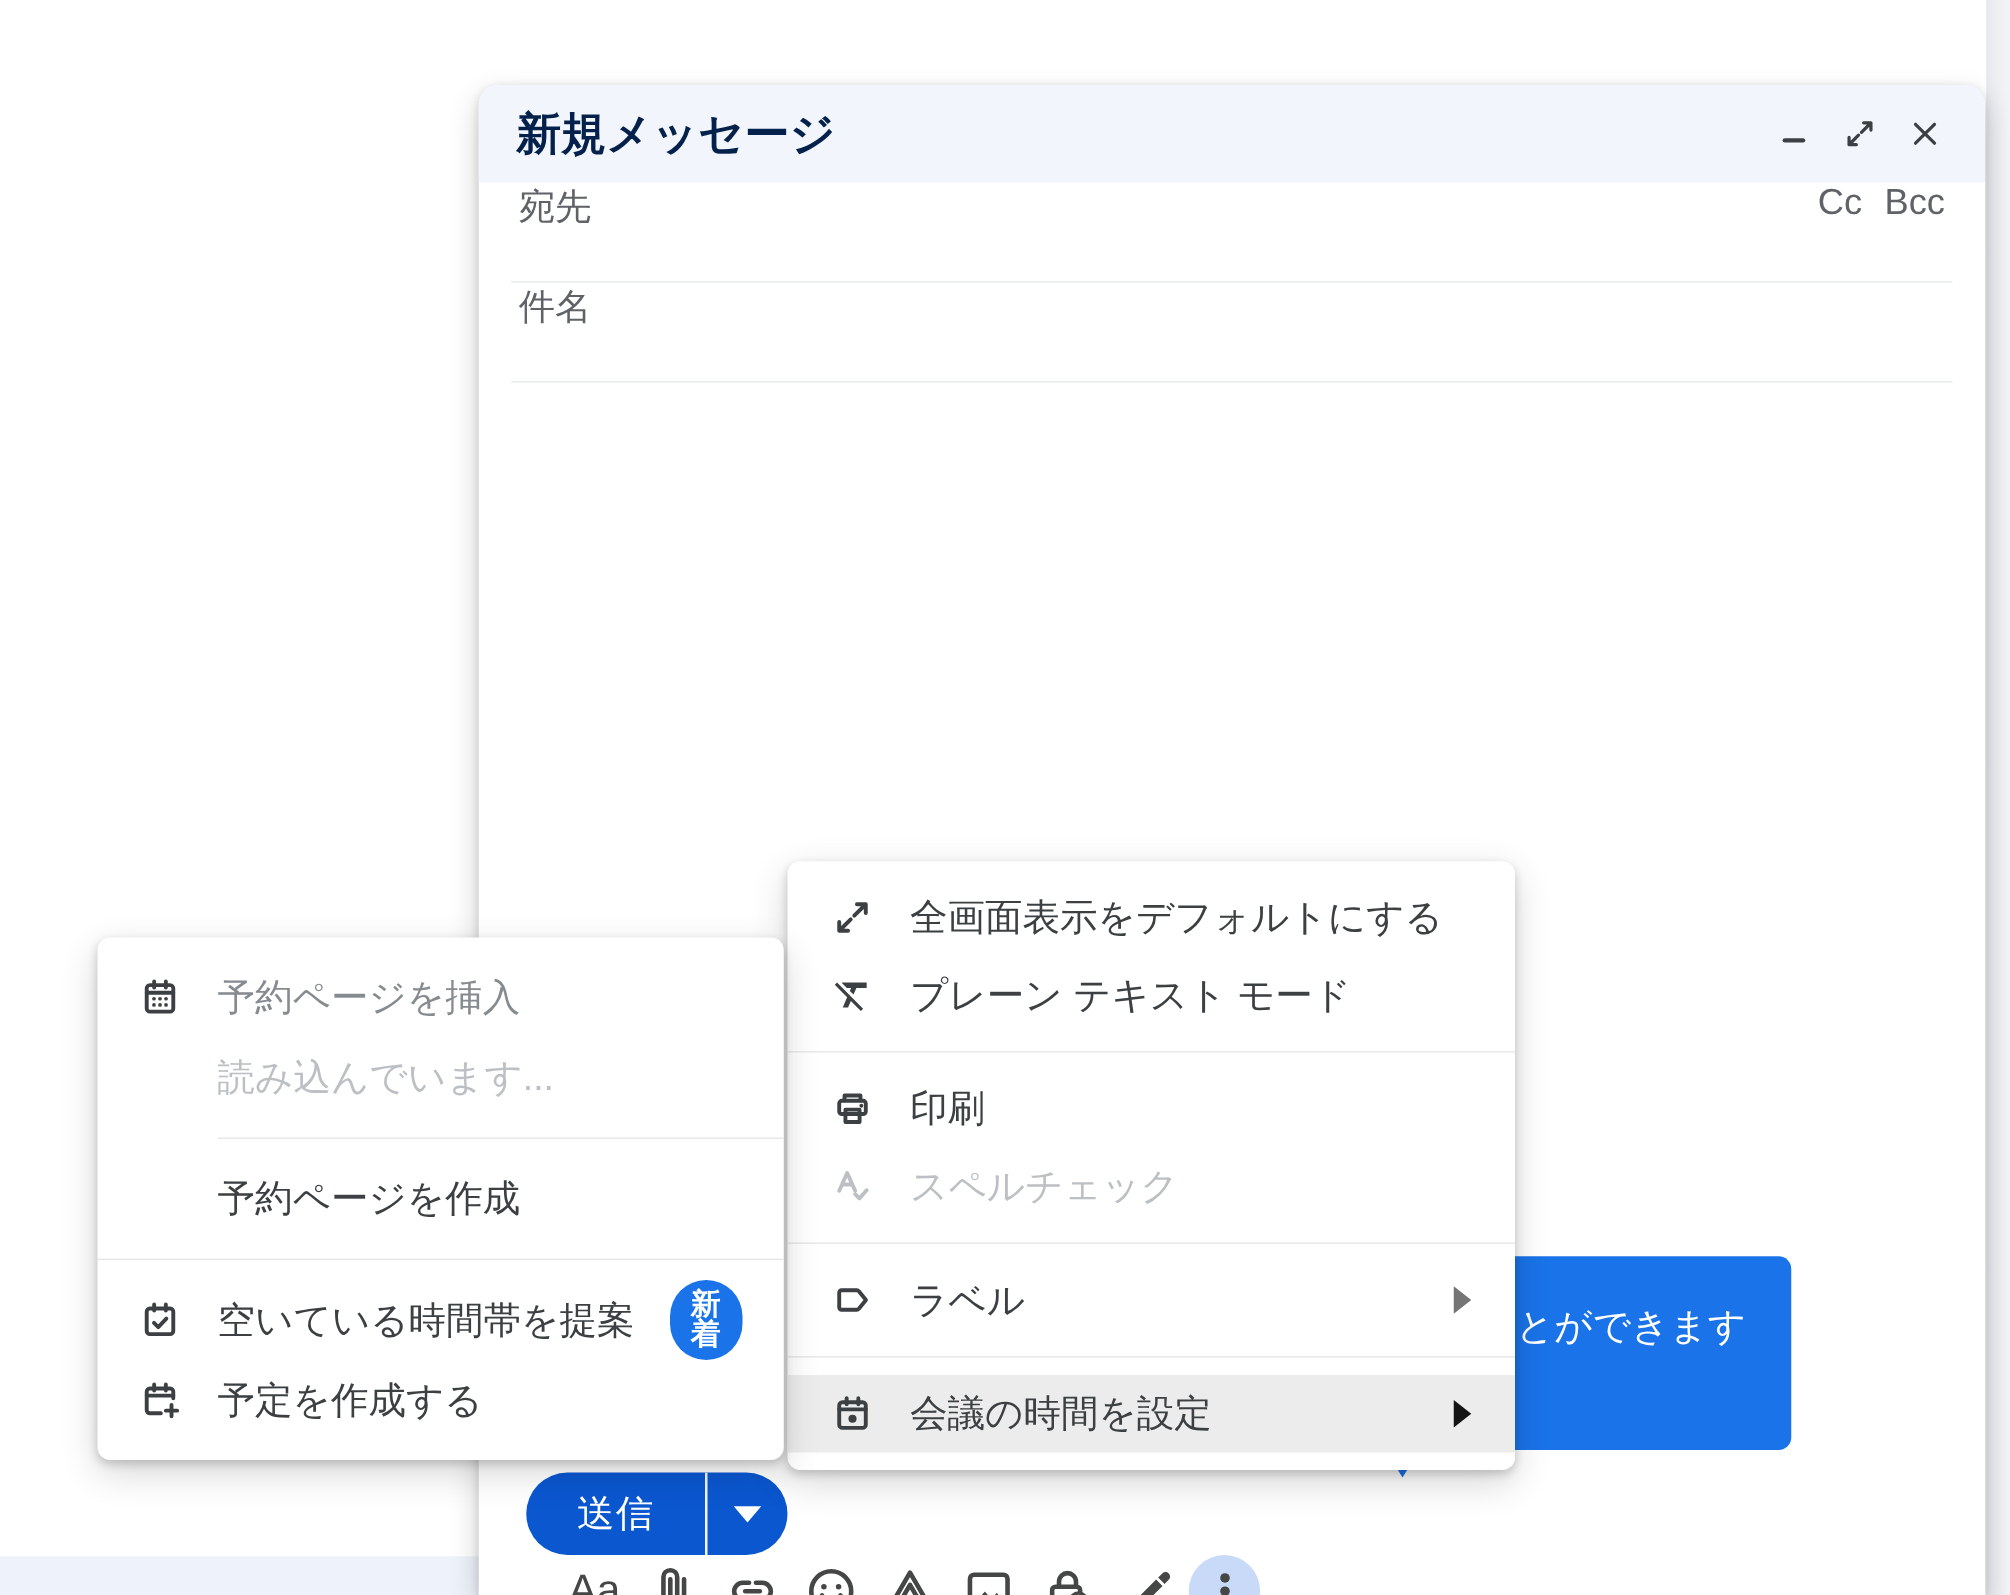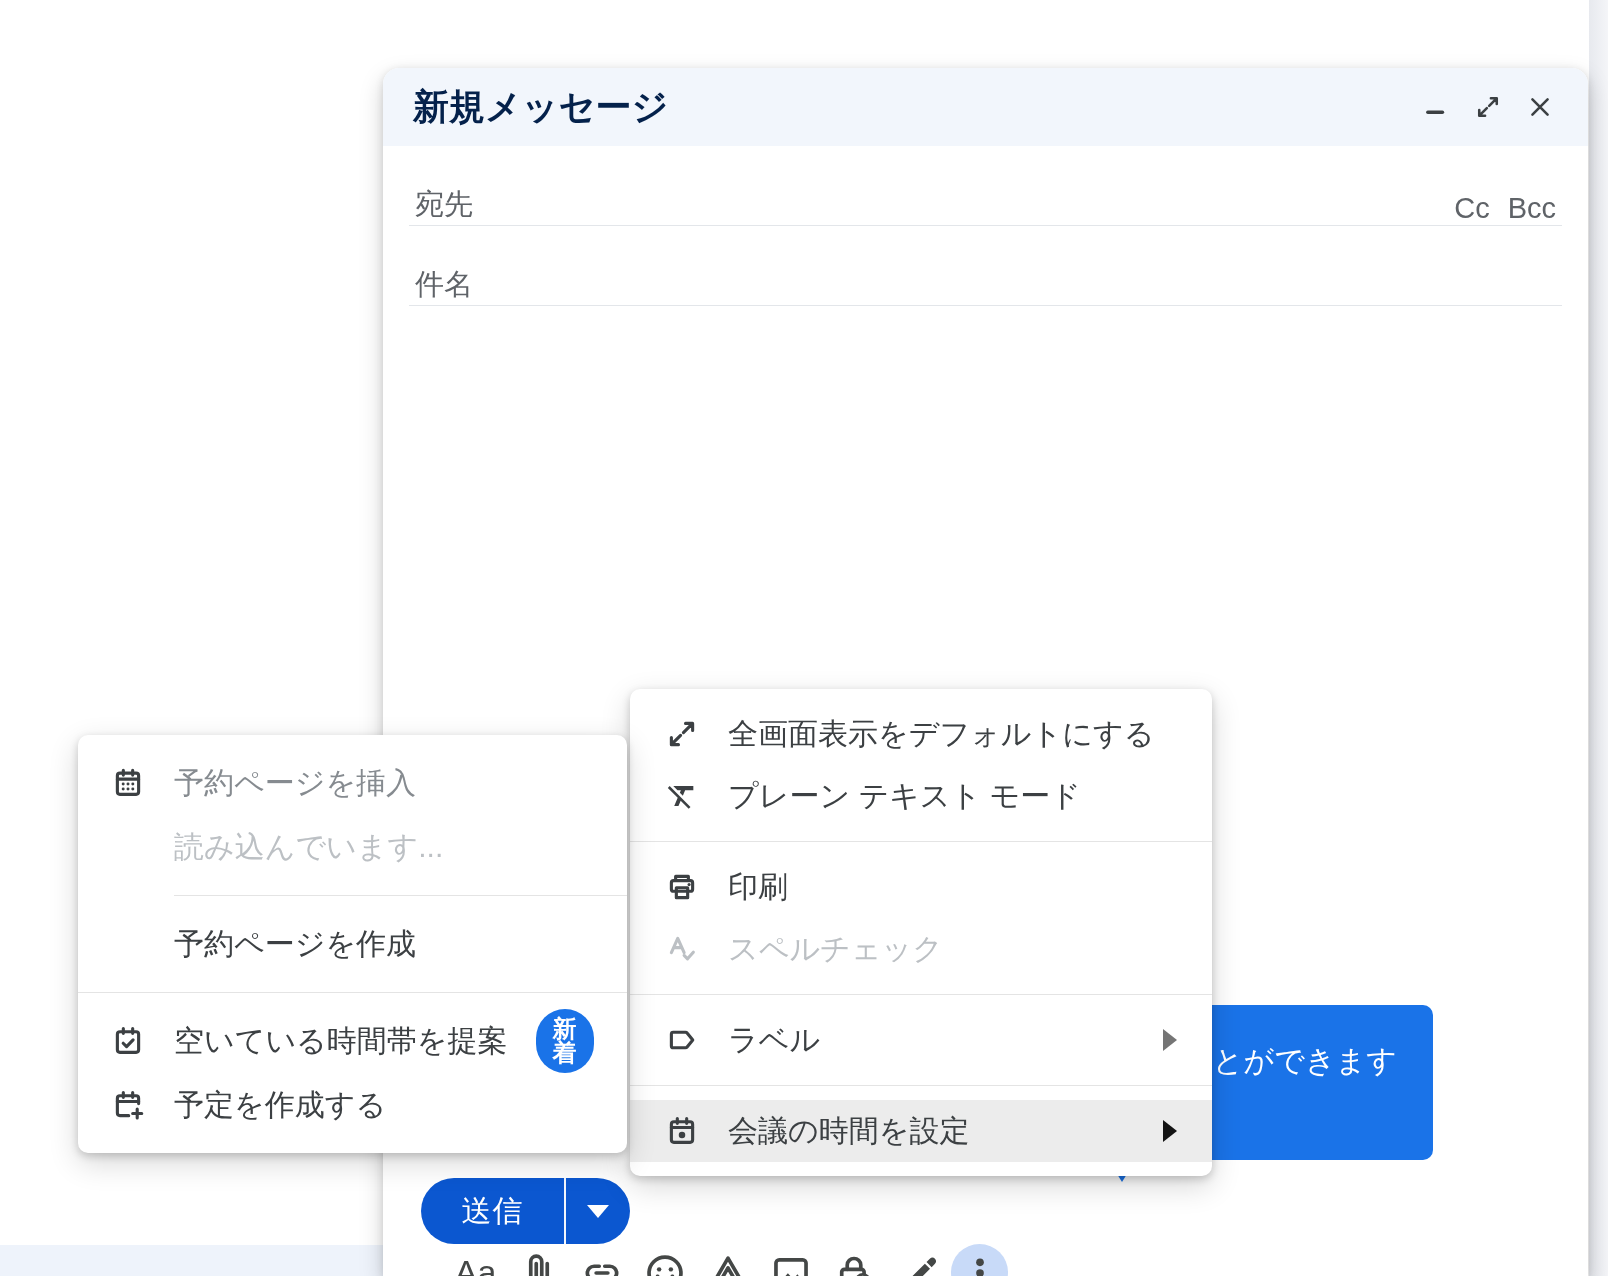--- a/index.html
+++ b/index.html
@@ -20,22 +20,22 @@
   
   .compose { left:383px; top:68px; width:1205px; height:1208px; background:#fff;
     border-radius:16px 16px 0 0; z-index:1;
     box-shadow:0 10px 24px rgba(0,0,0,.18), 0 2px 8px rgba(0,0,0,.12); }
   .chead { height:78px; background:#f2f6fc; border-radius:16px 16px 0 0;
     display:flex; align-items:center; padding:0 30px; }
   .ctitle { font-size:36px; font-weight:600; color:#04214b; }
   .cctrls { margin-left:auto; display:flex; align-items:center; gap:16px; }
   .wbtn { width:36px; height:36px; display:flex; align-items:center; justify-content:center; cursor:pointer; }
   .frow { height:80px; margin:0 26px; padding:0 6px; border-bottom:1px solid #e3e6ea;
-    display:flex; align-items:flex-end; font-size:29px; color:#5f6368; }
-  .ccbcc { margin-left:auto; display:flex; gap:18px;margin-top:40px; }
+    display:flex; align-items:flex-start; font-size:29px; color:#5f6368; }
+  .ccbcc { margin-left:auto; display:flex; gap:18px; }
   .ccbcc span { cursor:pointer; }
   .bodyarea { height:864px; }
 
   
   .toolbar { position:absolute; left:0; bottom:0; width:100%; height:106px;
     display:flex; align-items:flex-start; padding:8px 13px 0 38px;flex-direction:column; }
   .send { width:209px; height:66px; border-radius:33px; background:#0b57d0;
     display:flex; color:#fff; overflow:hidden; flex:none; cursor:pointer; }
   .send-main { flex:1; display:flex; align-items:center; justify-content:center;
     font-size:30px; font-weight:500; letter-spacing:1px; }
@@ -47,21 +47,21 @@
   .tbtn { width:57px; height:57px; border-radius:50%; display:flex; align-items:center;
     justify-content:center; flex:none; cursor:pointer; }
   .tbtn.active { background:#c8daf8; }
   .aa { font-size:34px; font-weight:500; color:#444746; }
   .trashwrap { margin-left:auto; height:66px; display:flex; align-items:center; }
 
   
   .menu { position:absolute; background:#fff; border-radius:10px;
     box-shadow:0 3px 8px rgba(0,0,0,.18), 0 10px 30px rgba(0,0,0,.16); }
   .omenu { left:630px; top:689px; width:582px; padding:14px 0; z-index:10; }
-  .bmenu { left:78px;  top:735px; width:549px; padding:16px 0; z-index:20; }
+  .bmenu { left:78px;  top:750px; width:549px; padding:16px 0; z-index:20; }
   .mi { display:flex; align-items:center; height:62px; padding-right:35px; cursor:pointer; }
   .bmenu .mi { height:64px; }
   .mic { width:34px; flex:none; margin-left:35px; display:flex; align-items:center; }
   .bmenu .mic { margin-left:33px; }
   .ml { margin-left:29px; font-size:30px; color:#3c4043; white-space:nowrap; }
   .mi.hl { background:#ececec; }
   .mi.dim .ml { color:#868b90; }
   .mi.off .ml { color:#bcc0c4; }
   .sep { height:1px; background:#e4e4e4; margin:14px 0; }
   .bmenu .sep { margin:16px 0; }

